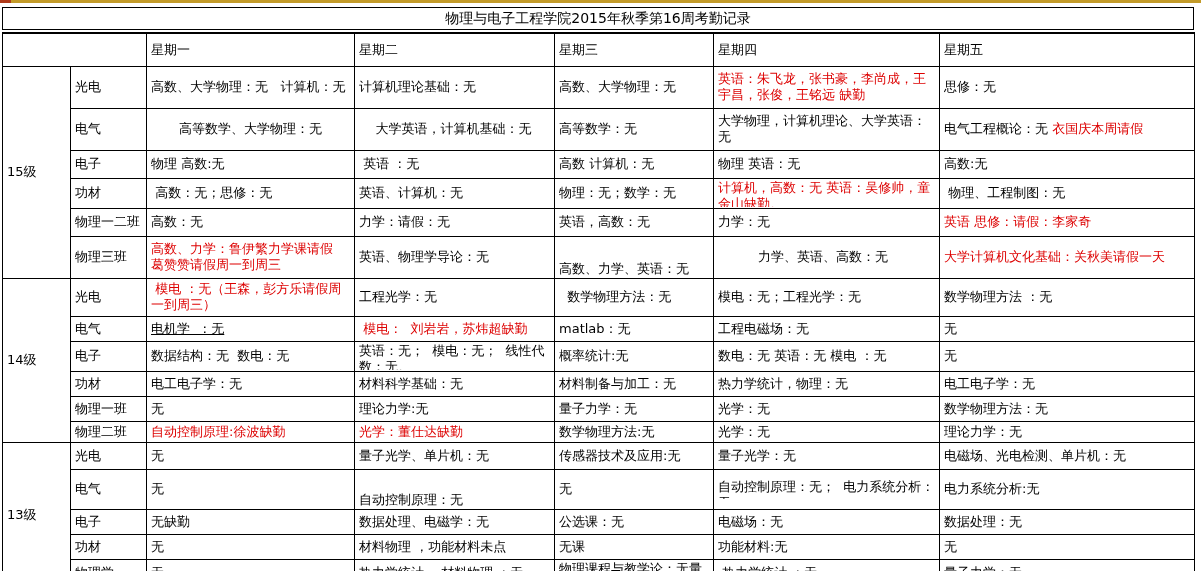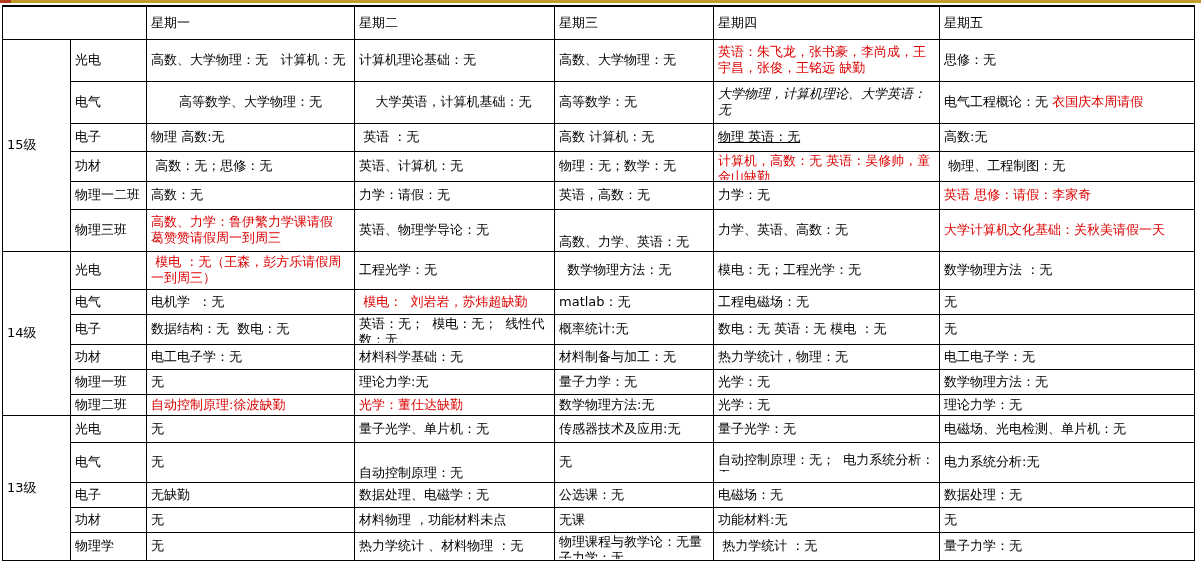--- a/index.html
+++ b/index.html
@@ -31,20 +31,23 @@
   .red { color:#dd0000; }
 </style>
 </head>
 <body>
 
 <div>
   <div class="top-strip">
     <span class="strip-accent"></span>
   </div>
 
+  <div class="title-box">
+    <span>物理与电子工程学院2015年秋季第16周考勤记录</span>
+  </div>
 
   <table class="grid">
     <colgroup>
       <col style="width:68px">
         <col style="width:76px">
         <col style="width:208px">
       <col style="width:200px">
         <col style="width:159px">
         <col style="width:226px">
       <col style="width:255px">
@@ -84,39 +87,39 @@
           <td class="day">
             <div class="cw" style="max-height: 39px; text-align: center;"><span>高等数学、大学物理：无</span></div>
           </td>
           <td class="day">
             <div class="cw" style="max-height: 39px;"><span>    大学英语，计算机基础：无</span></div>
           </td>
           <td class="day">
             <div class="cw" style="max-height: 39px;"><span>高等数学：无</span></div>
           </td>
           <td class="day">
-            <div class="cw" style="max-height: 39px; font-style: italic;"><span>大学物理，计算机理论、大学英语：无</span></div>
+            <div class="cw" style="max-height: 39px;"><span>大学物理，计算机理论、大学英语：无</span></div>
           </td>
           <td class="day">
             <div class="cw" style="max-height: 39px;"><span>电气工程概论：无 </span><span class="red">衣国庆本周请假</span></div>
           </td>
         </tr>
         <tr style="height: 28px;">
           <td class="major">电子</td>
           <td class="day">
             <div class="cw" style="max-height: 25px;"><span>物理 高数:无</span></div>
           </td>
           <td class="day">
             <div class="cw" style="max-height: 25px;"><span> 英语 ：无</span></div>
           </td>
           <td class="day">
             <div class="cw" style="max-height: 25px;"><span>高数 计算机：无</span></div>
           </td>
           <td class="day">
-            <div class="cw" style="max-height: 25px; text-decoration: underline;"><span>物理 英语：无</span></div>
+            <div class="cw" style="max-height: 25px;"><span>物理 英语：无</span></div>
           </td>
           <td class="day">
             <div class="cw" style="max-height: 25px;"><span>高数:无</span></div>
           </td>
         </tr>
         <tr style="height: 30px;">
           <td class="major">功材</td>
           <td class="day">
             <div class="cw" style="max-height: 27px;"><span> 高数：无；思修：无</span></div>
           </td>
@@ -156,21 +159,21 @@
           <td class="day">
             <div class="cw" style="max-height: 36px;"><span class="red">高数、力学：鲁伊繁力学课请假 葛赞赞请假周一到周三</span></div>
           </td>
           <td class="day">
             <div class="cw" style="max-height: 36px;"><span>英语、物理学导论：无</span></div>
           </td>
           <td class="day">
             <div class="cw" style="max-height: 36px; margin-top: 23px;"><span>高数、力学、英语：无</span></div>
           </td>
           <td class="day">
-            <div class="cw" style="max-height: 36px;"><span>力学、英语、高数：无</span></div>
+            <div class="cw" style="max-height: 36px; margin-left: 40px;"><span>力学、英语、高数：无</span></div>
           </td>
           <td class="day">
             <div class="cw" style="max-height: 36px;"><span class="red">大学计算机文化基础：关秋美请假一天</span></div>
           </td>
         </tr>
         <tr style="height: 38px;">
           <td rowspan="6" class="grade">14级</td>
           <td class="major">光电</td>
           <td class="day">
             <div class="cw" style="max-height: 35px;"><span class="red"> 模电 ：无（王森，彭方乐请假周一到周三）</span></div>
@@ -184,21 +187,21 @@
           <td class="day">
             <div class="cw" style="max-height: 35px;"><span>模电：无；工程光学：无</span></div>
           </td>
           <td class="day">
             <div class="cw" style="max-height: 35px;"><span>数学物理方法 ：无</span></div>
           </td>
         </tr>
         <tr style="height: 25px;">
           <td class="major">电气</td>
           <td class="day">
-            <div class="cw" style="max-height: 22px;"><span>电机学  ：无</span></div>
+            <div class="cw" style="max-height: 22px; text-decoration: underline;"><span>电机学  ：无</span></div>
           </td>
           <td class="day">
             <div class="cw" style="max-height: 22px;"><span class="red"> 模电：  刘岩岩，苏炜超缺勤</span></div>
           </td>
           <td class="day">
             <div class="cw" style="max-height: 22px;"><span>matlab：无</span></div>
           </td>
           <td class="day">
             <div class="cw" style="max-height: 22px;"><span>工程电磁场：无</span></div>
           </td>

